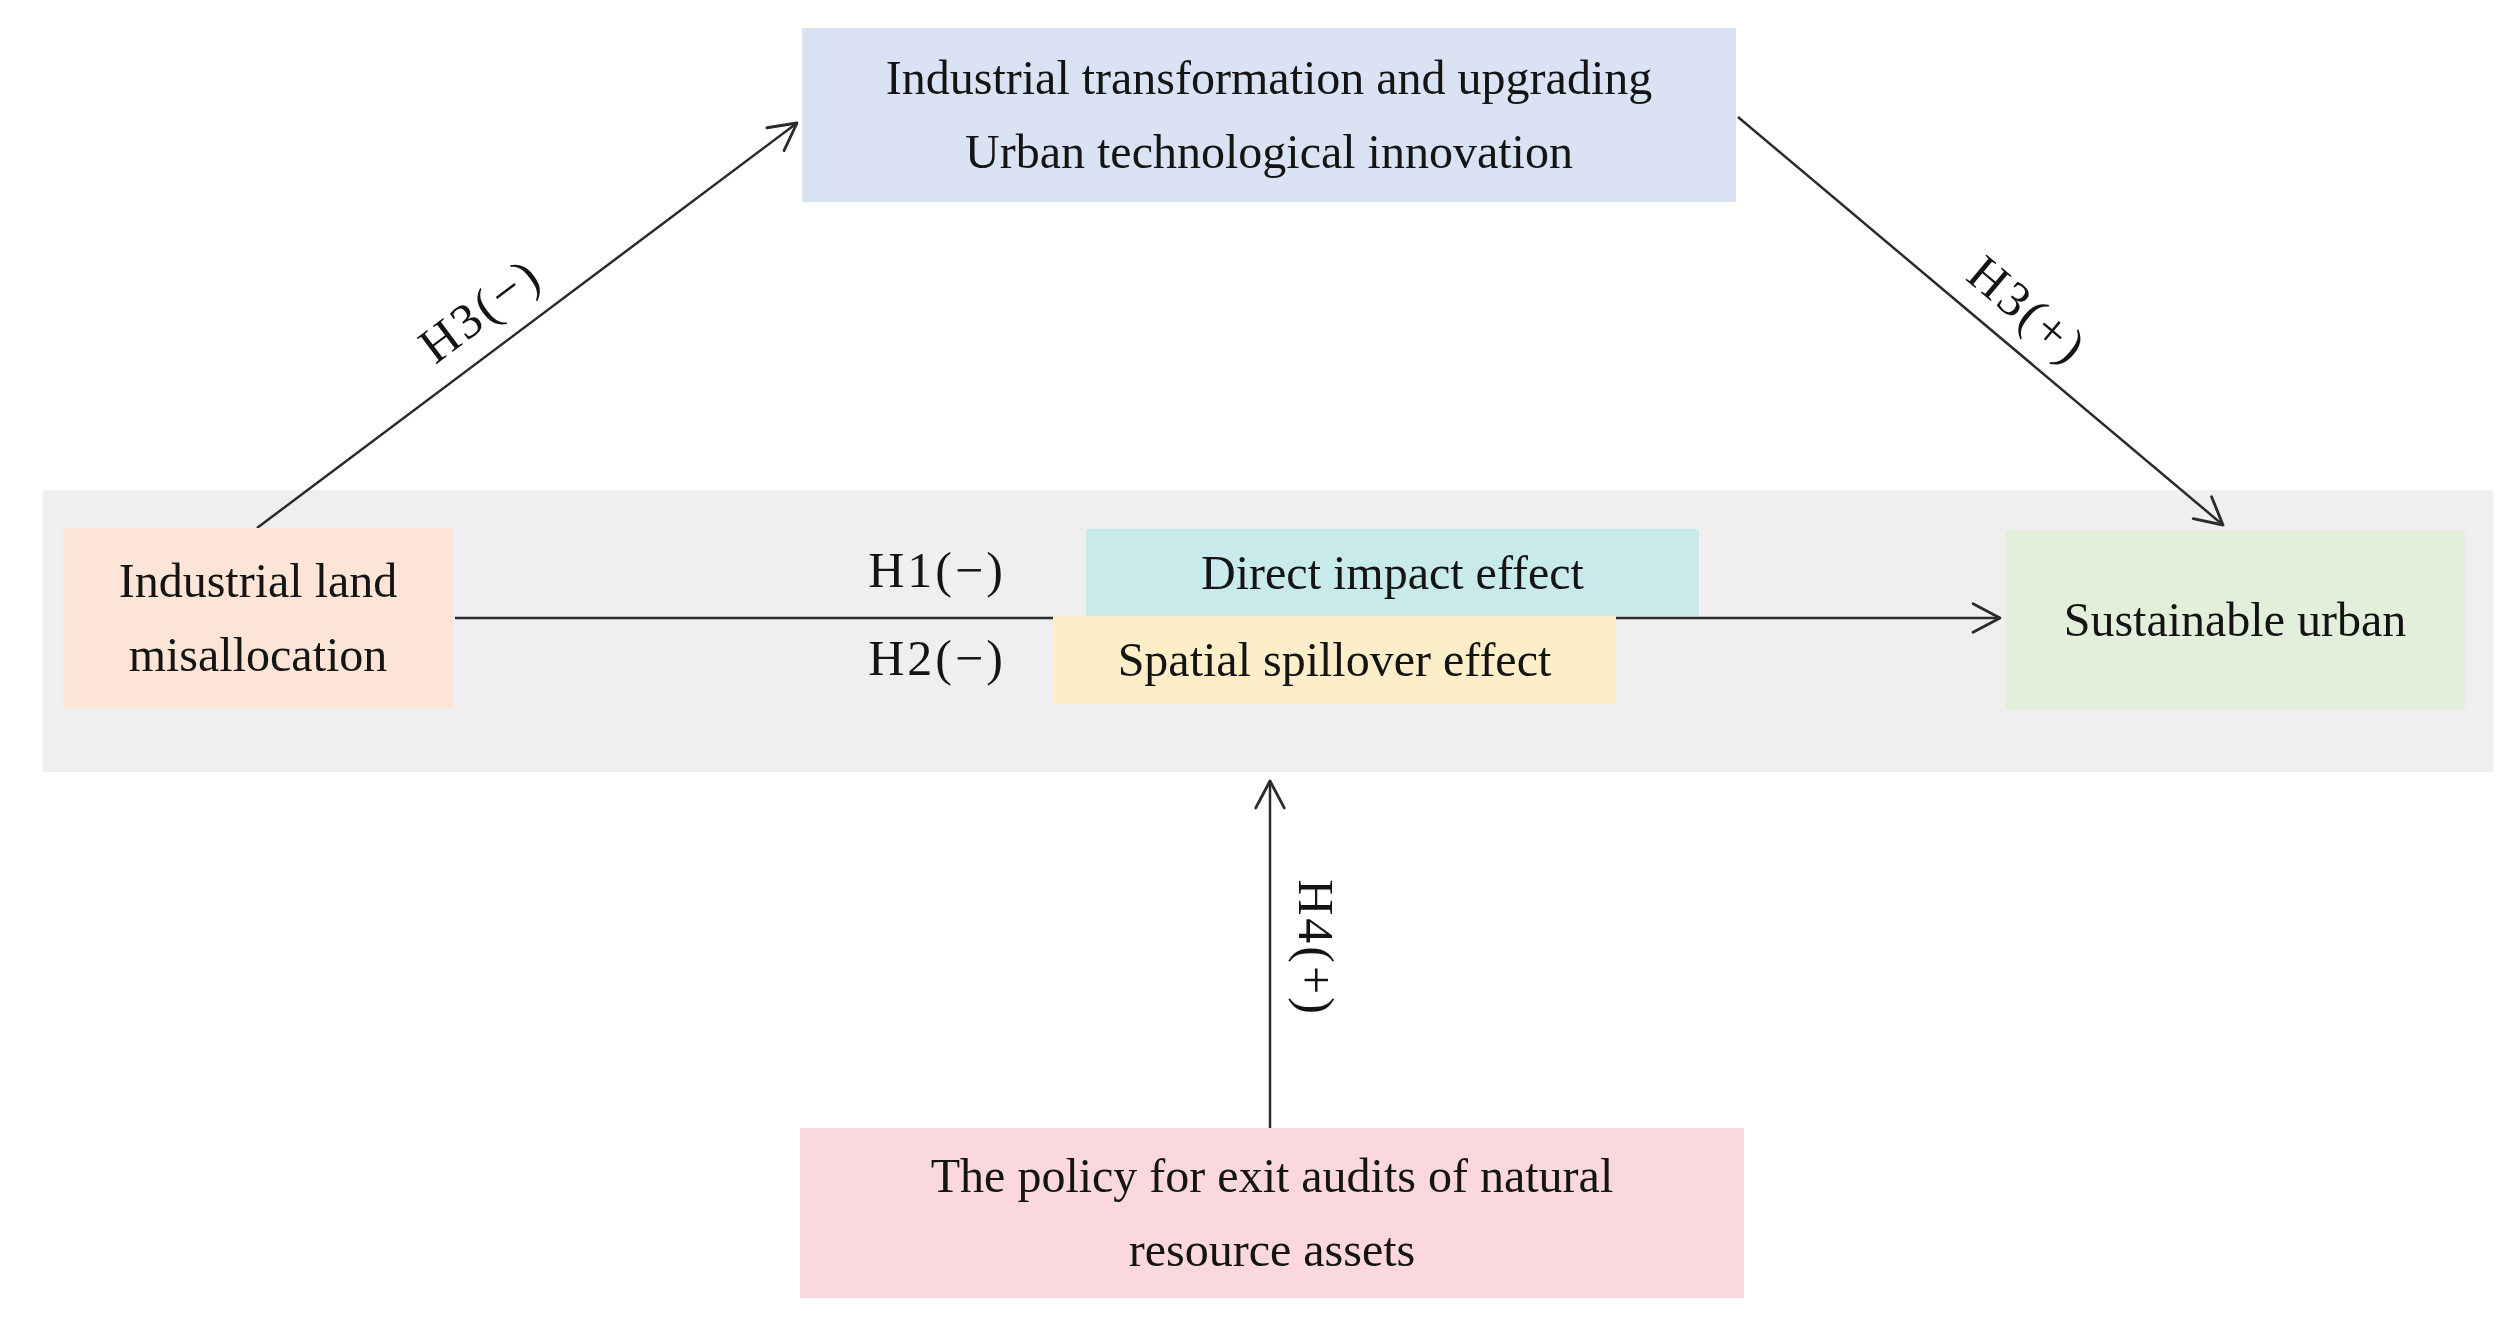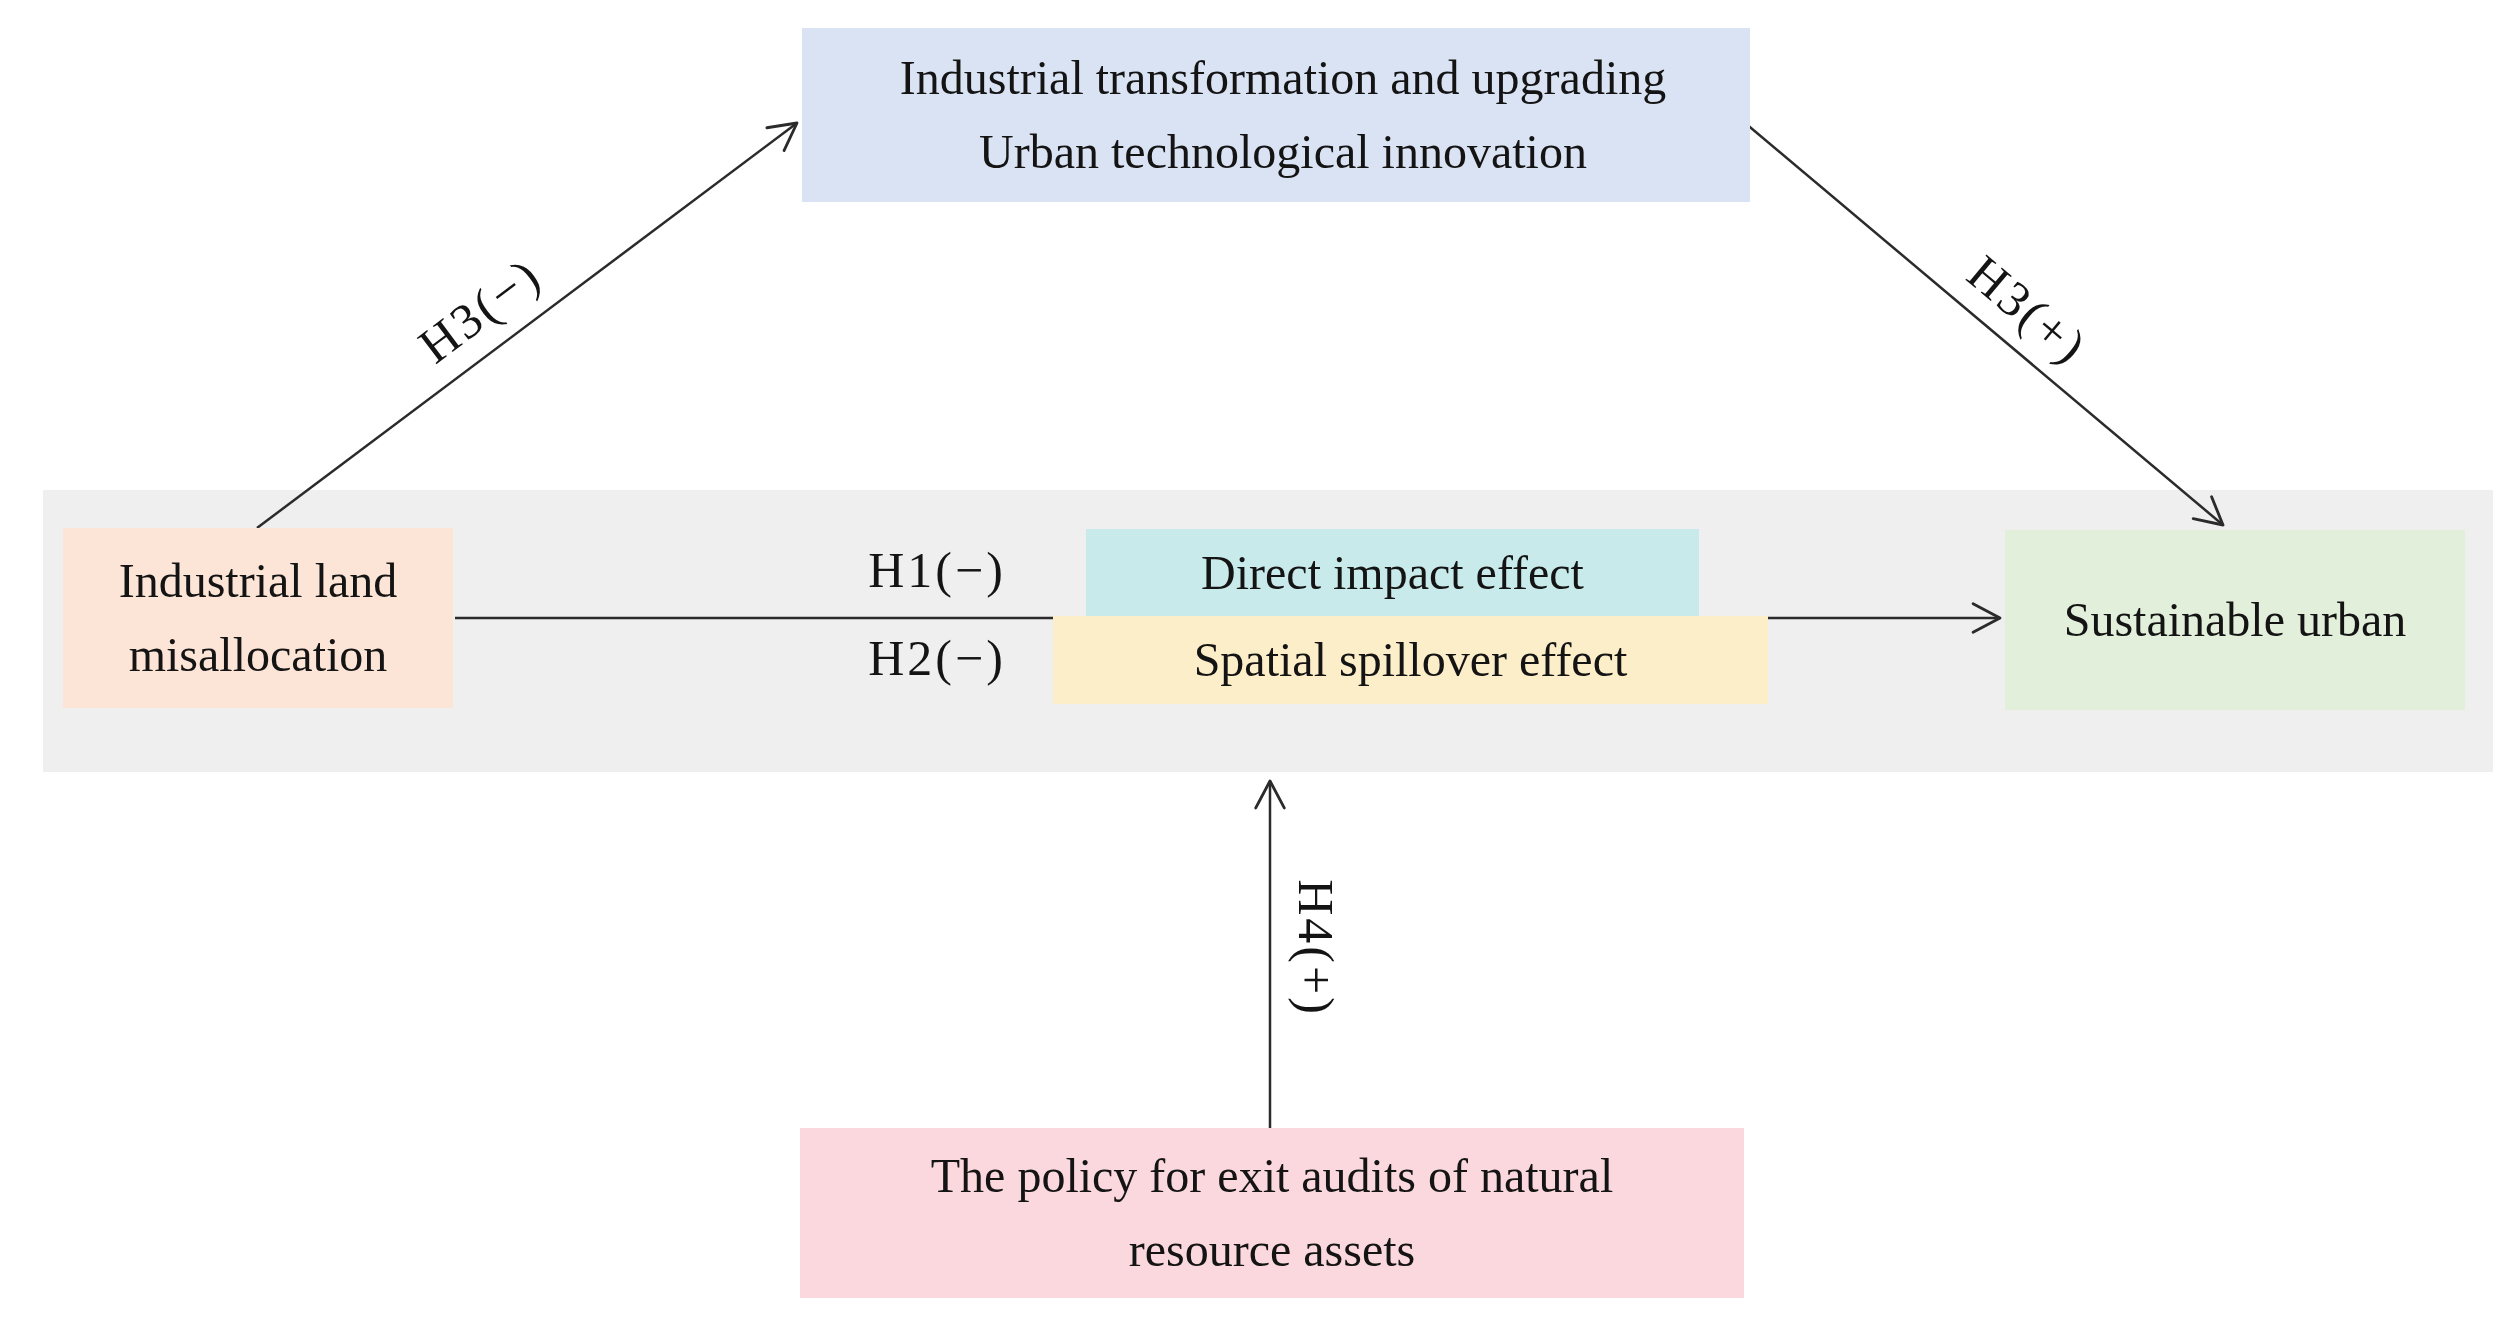--- a/index.html
+++ b/index.html
@@ -50,21 +50,21 @@
     font-size: 50px;
     color: #141414;
     letter-spacing: 3px;
     white-space: nowrap;
     z-index: 3;
   }
   
   .node-mediator   { left: 802px;  top: 28px;   width: 934px; height: 174px; }
   .node-independent{ left: 63px;   top: 528px;  width: 390px; height: 180px; }
   .node-direct     { left: 1053px; top: 529px;  width: 613px; height: 87px; margin-left: 33px;  }
-  .node-spillover  { left: 1053px; top: 616px;  width: 715px; height: 88px;  }
+  .node-spillover  { left: 1053px; top: 616px;  width: 563px; height: 88px;  }
   .node-dependent  { left: 2005px; top: 530px;  width: 460px; height: 180px; }
   .node-policy     { left: 800px;  top: 1128px; width: 944px; height: 170px; }
 
   .hlabel-h1 { left: 937px;  top: 570px; transform: translate(-50%,-50%); }
   .hlabel-h2 { left: 937px;  top: 658px; transform: translate(-50%,-50%); }
   .hlabel-h3-left  { left: 480px;  top: 310px; transform: translate(-50%,-50%) rotate(-37deg); }
   .hlabel-h3-right { left: 2028px; top: 310px; transform: translate(-50%,-50%) rotate(40deg); }
   .hlabel-h4 { left: 1316px; top: 948px; transform: translate(-50%,-50%) rotate(90deg); }
 </style>
 </head>
@@ -79,21 +79,21 @@
       <marker id="ah" viewBox="0 0 24 24" refX="21" refY="12" markerWidth="38" markerHeight="38" markerUnits="userSpaceOnUse" orient="auto">
         <path d="M4,3 L21,12 L4,21" fill="none" stroke="#2b2b2b" stroke-width="1.8" stroke-linecap="round" stroke-linejoin="round"></path>
       </marker>
     </defs>
     <line x1="257" y1="528" x2="797" y2="123" stroke="#2b2b2b" stroke-width="2.5" marker-end="url(#ah)"></line>
     <line x1="1738" y1="117" x2="2223" y2="525" stroke="#2b2b2b" stroke-width="2.5" marker-end="url(#ah)"></line>
     <line x1="455" y1="618" x2="2000" y2="618" stroke="#2b2b2b" stroke-width="2.5" marker-end="url(#ah)"></line>
     <line x1="1270" y1="1128" x2="1270" y2="781" stroke="#2b2b2b" stroke-width="2.5" marker-end="url(#ah)"></line>
   </svg>
 
-  <div class="node node-mediator" style="background-color: rgb(218, 227, 243); padding-left: 14px;">
+  <div class="node node-mediator" style="background-color: rgb(218, 227, 243);">
     <span>Industrial transformation and upgrading</span>
     <span>Urban technological innovation</span>
   </div>
 
   <div class="node node-independent" style="background-color: rgb(252, 228, 214);">
     <span>Industrial land</span>
     <span>misallocation</span>
   </div>
 
   <div class="node node-direct" style="background-color: rgb(200, 234, 234);">

